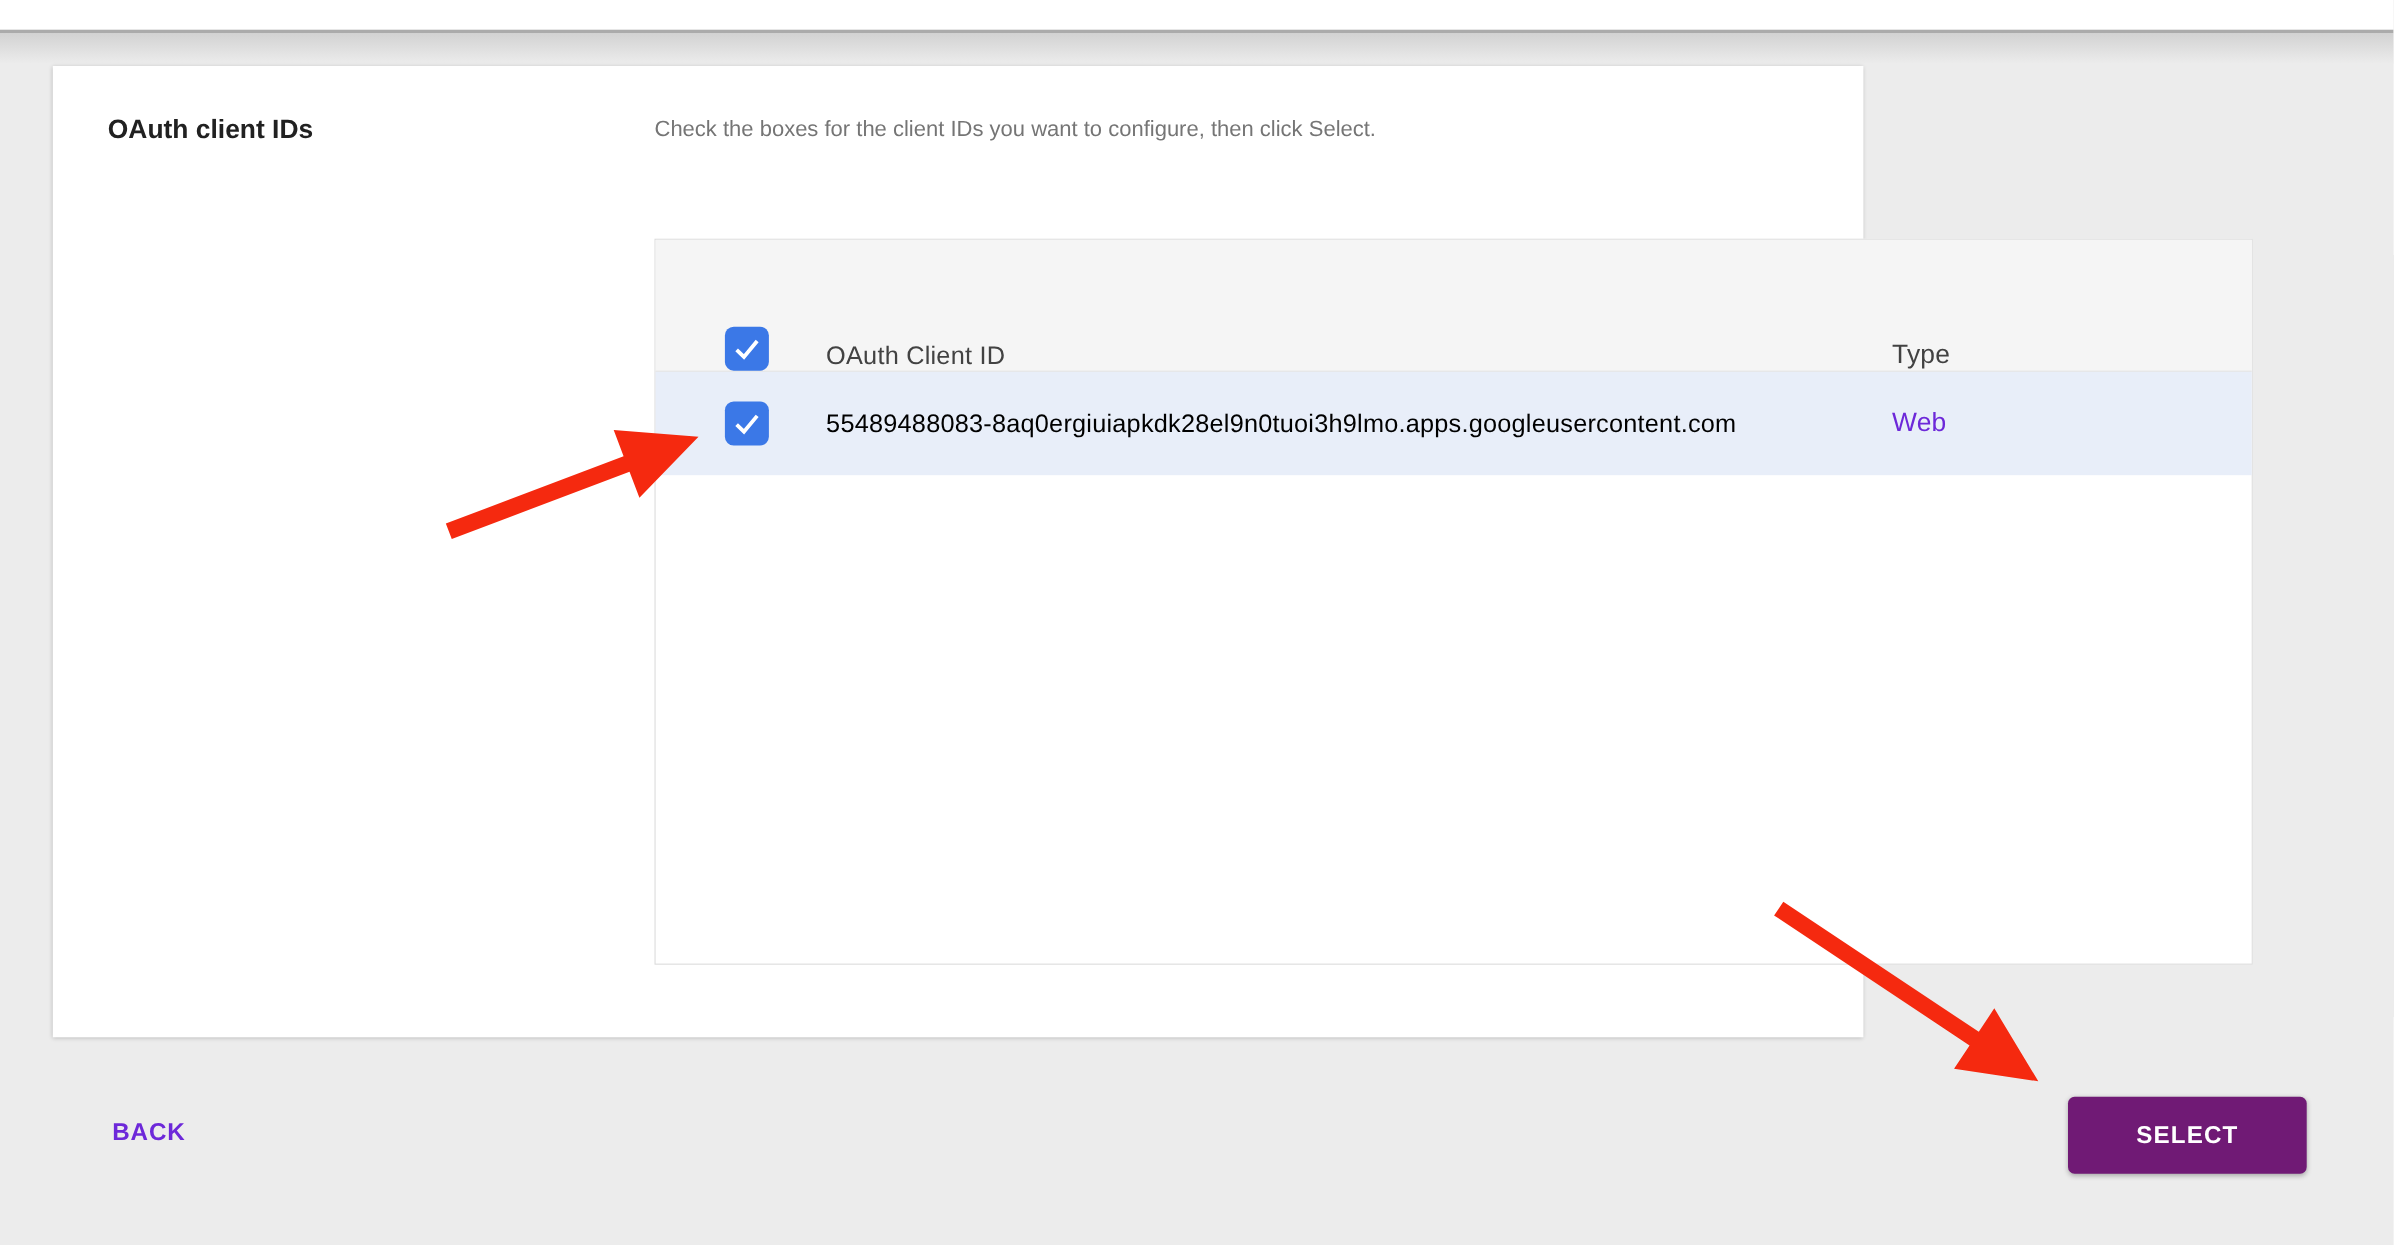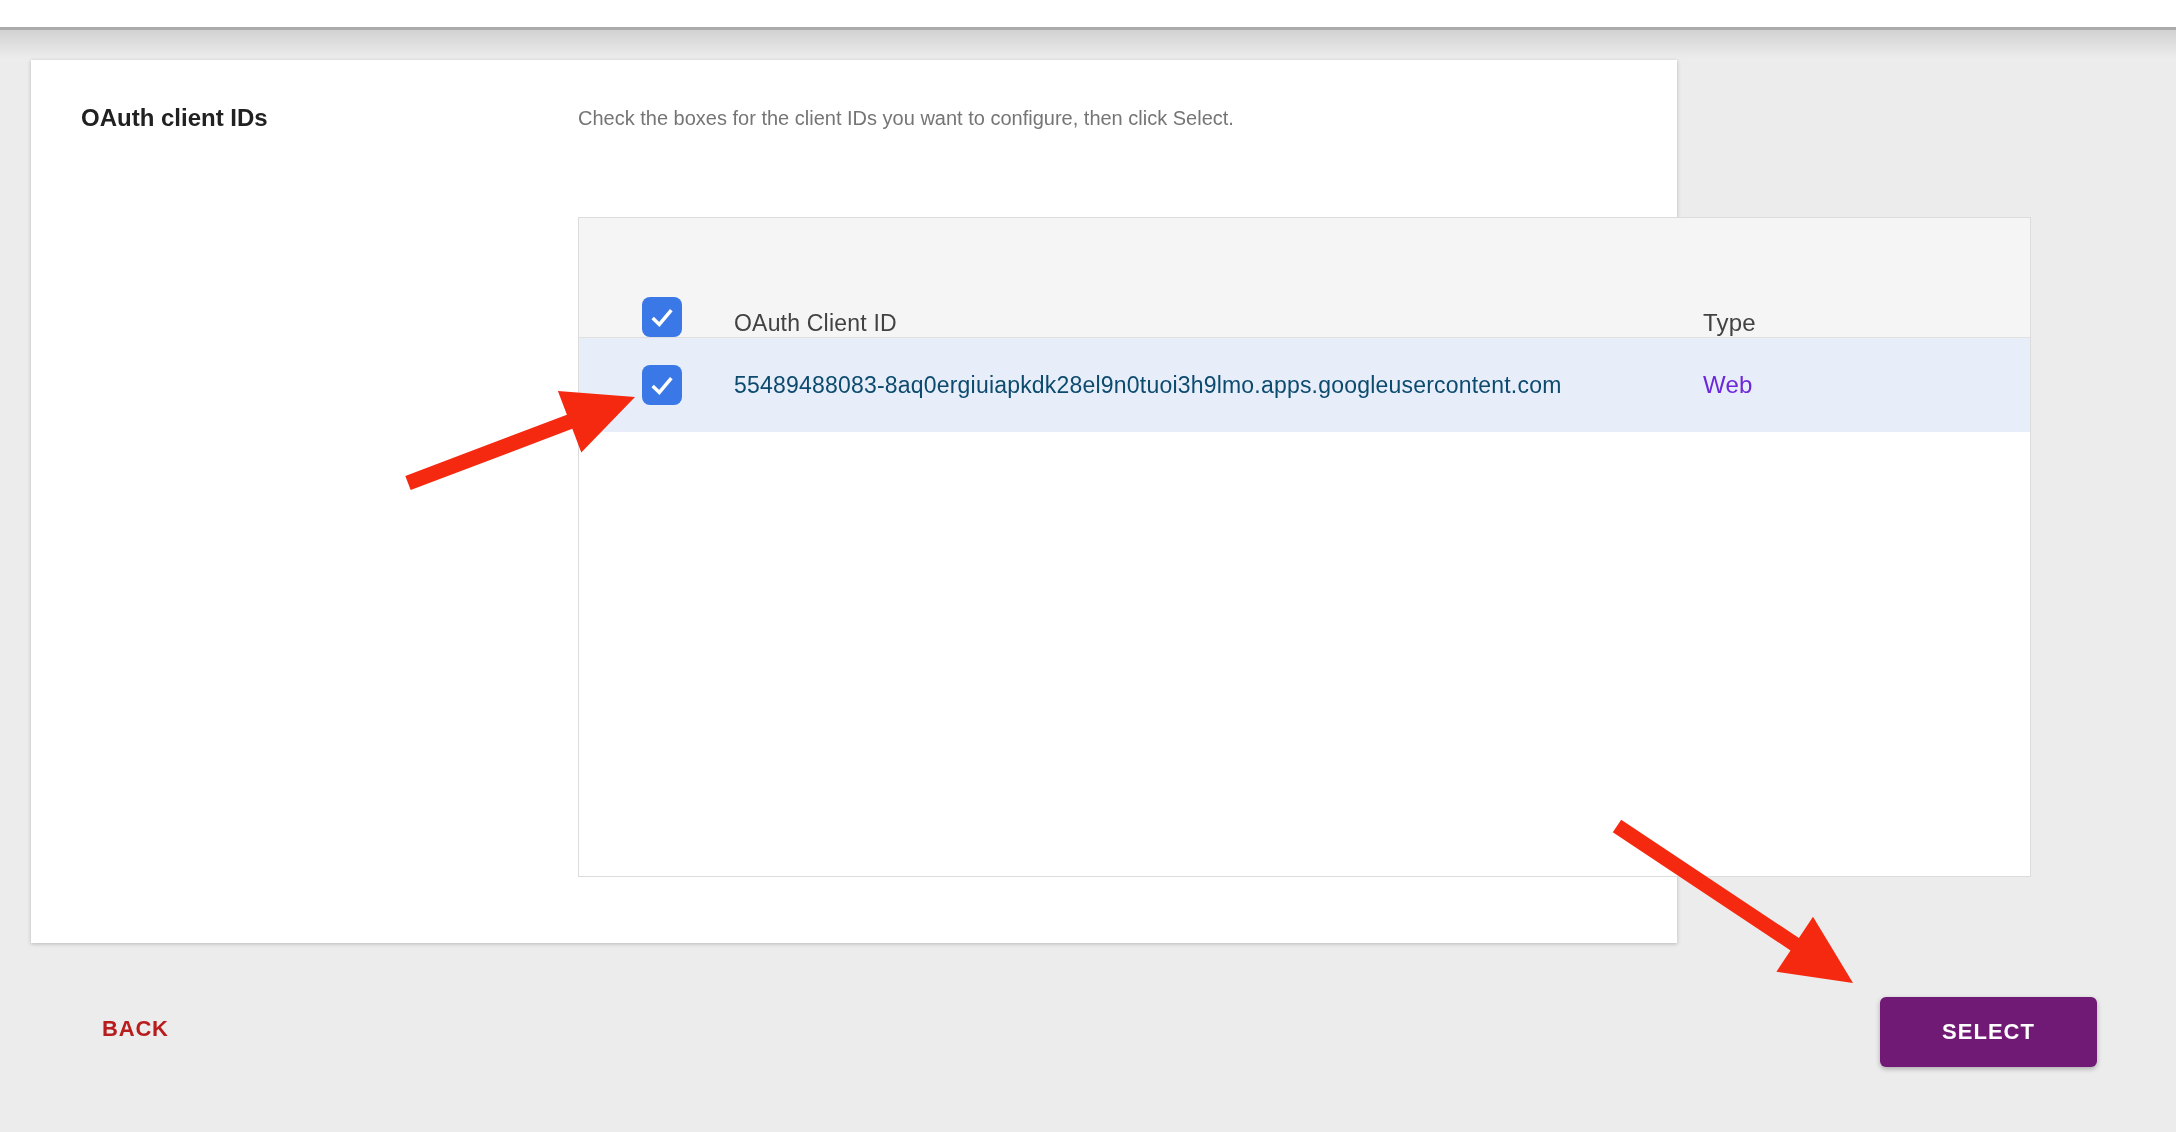--- a/index.html
+++ b/index.html
@@ -13,21 +13,21 @@
   .topbar{
     position:absolute;left:0;top:0;width:2176px;height:27px;
     background:#ffffff;border-bottom:3px solid #ababab;
   }
   .topbar-shadow{
     position:absolute;left:0;top:30px;width:2176px;height:28px;
     background:linear-gradient(#d2d2d2,#ececec);
   }
   
   .card{
-    position:absolute;left:31px;top:60px;width:1646px;height:883px;
+    position:absolute;left:48px;top:60px;width:1646px;height:883px;
     background:#ffffff;
     box-shadow:0 1px 4px rgba(0,0,0,.22);
   }
   .card-title{
     position:absolute;left:50px;top:43px;
     font-size:24px;font-weight:700;color:#212121;line-height:30px;
   }
   .card-instruction{
     position:absolute;left:547px;top:43px;
     font-size:20px;font-weight:400;color:#757575;line-height:30px;
@@ -50,29 +50,29 @@
     width:40px;height:40px;margin-left:63px;flex:0 0 auto;
     background:#3b78e7;border-radius:8px;
     display:flex;align-items:center;justify-content:center;
     cursor:pointer;
   }
   .cb svg{width:32px;height:32px;display:block;}
   .col-id{
     margin-left:52px;font-size:23px;color:#424242;letter-spacing:.2px;
   }
   .thead .col-id{color:#424242;}
-  .trow .col-id{color:#0c4a6e;}
+  .trow .col-id{color:#000000;}
   .col-type{
     position:absolute;left:1124px;font-size:24px;color:#424242;letter-spacing:.2px;
   }
   .trow .col-type{color:#6d28d9;}
   
   .back-btn{
     position:absolute;left:88px;top:1008px;padding:8px 14px;
-    font-size:22px;font-weight:700;color:#b91c1c;letter-spacing:.8px;
+    font-size:22px;font-weight:700;color:#6d28d9;letter-spacing:.8px;
     background:transparent;border:none;cursor:pointer;
     font-family:"Liberation Sans","DejaVu Sans",sans-serif;
   }
   .select-btn{
     position:absolute;left:1880px;top:997px;width:217px;height:70px;
     background:#701a75;border:none;border-radius:6px;cursor:pointer;
     font-size:22px;font-weight:700;color:#ffffff;letter-spacing:1px;
     box-shadow:0 2px 5px rgba(0,0,0,.28);
     font-family:"Liberation Sans","DejaVu Sans",sans-serif;
   }

